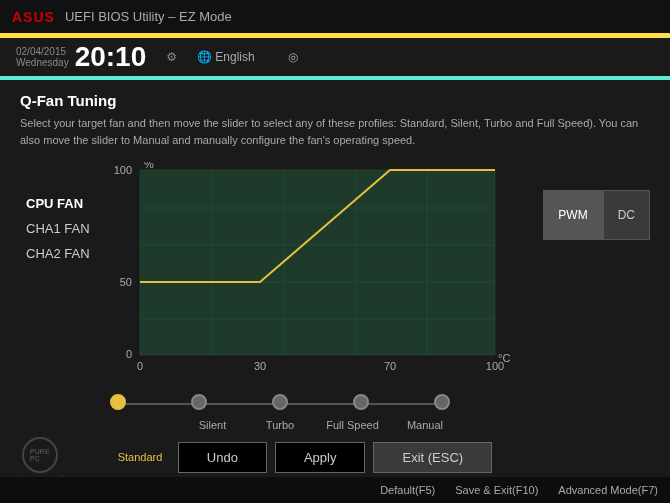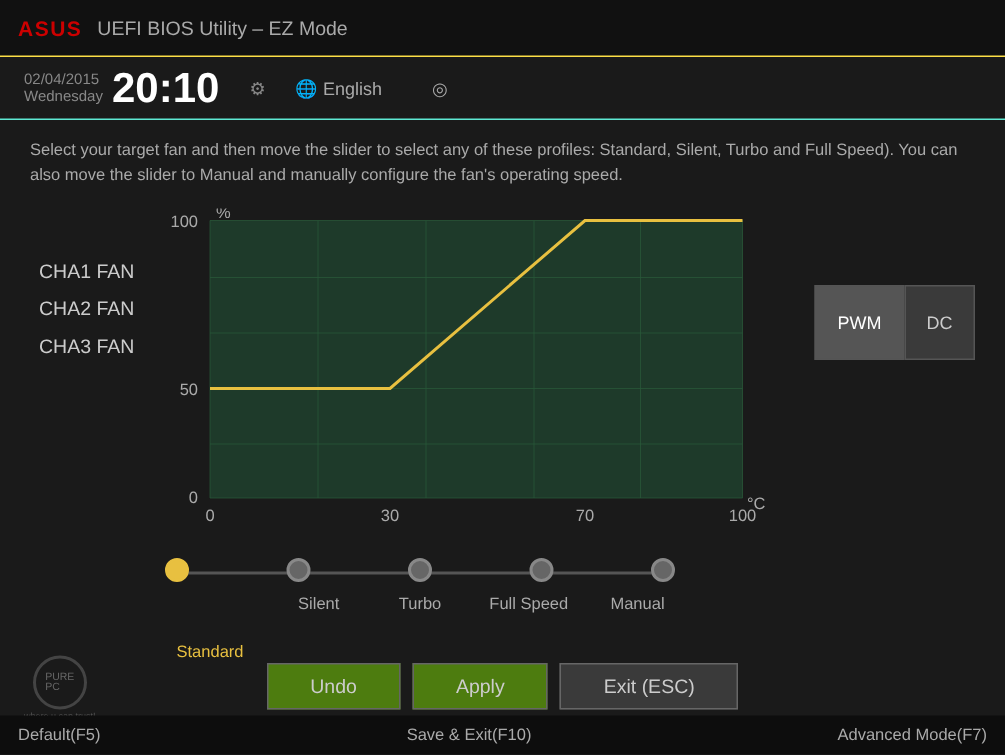--- a/index.html
+++ b/index.html
@@ -13,42 +13,42 @@
       position: relative;
     }
 
     
     .header {
       background: #111;
       height: 38px;
       display: flex;
       align-items: center;
       padding: 0 12px;
-      border-bottom: 1px solid #fde047;
+      border-bottom: 5px solid #fde047;
     }
     .asus-logo {
       color: #cc0000;
       font-weight: bold;
       font-size: 14px;
       letter-spacing: 1px;
       margin-right: 10px;
     }
     .header-title {
       color: #aaa;
       font-size: 13px;
     }
 
     
     .timebar {
       background: #1a1a1a;
       height: 42px;
       display: flex;
       align-items: center;
       padding: 0 16px;
-      border-bottom: 1px solid #5eead4;
+      border-bottom: 4px solid #5eead4;
     }
     .date-block { display: flex; flex-direction: column; font-size: 10px; color: #888; margin-right: 6px; }
     .time-display { font-size: 28px; color: #fff; font-weight: bold; margin-right: 20px; }
     .gear-icon { color: #888; font-size: 12px; margin-right: 20px; }
     .lang-block { display: flex; align-items: center; color: #aaa; font-size: 12px; margin-right: 20px; }
     .wizard-block { display: flex; align-items: center; color: #aaa; font-size: 12px; }
 
     
     .main-content {
       padding: 12px 20px;
@@ -113,21 +113,21 @@
       background: #555;
       color: #fff;
     }
 
     
     .chart-container {
       position: relative;
       flex: 1;
     }
     .action-btn {
-      background: #4d7c0f;
+      background: #000000;
       border: 1px solid #666;
       color: #ccc;
       font-size: 13px;
       padding: 7px 28px;
       cursor: pointer;
       min-width: 88px;
       text-align: center;
     }
     .action-btn.exit {
       background: #3a3a3a;
@@ -154,33 +154,34 @@
     <span>🌐&nbsp;</span>
     <span>English</span>
   </div>
   &nbsp;&nbsp;&nbsp;
   <div class="wizard-block">
     <span>◎&nbsp;</span>
   </div>
 </div>
 
 <div class="main-content">
+  <div class="section-title">Q-Fan Tuning</div>
   <div class="section-desc">Select your target fan and then move the slider to select any of these profiles: Standard, Silent, Turbo and Full Speed). You can also move the slider to Manual and manually configure the fan's operating speed.</div>
 
   <div class="pwm-dc-toggle">
     <button class="toggle-btn active">PWM</button>
     <button class="toggle-btn">DC</button>
   </div>
 
   <div class="fan-chart-area">
 
     <div class="fan-list">
+      <div class="fan-item selected">CPU FAN</div>
       <div class="fan-item">CHA1 FAN</div>
       <div class="fan-item">CHA2 FAN</div>
-      <div class="fan-item">CHA3 FAN</div>
     </div>
 
     <div class="chart-container">
       <svg width="400" height="220">
 
         <rect x="30" y="8" width="355" height="185" fill="#1e3a2a"></rect>
 
         <line x1="30" y1="8" x2="385" y2="8" stroke="#2a5a3a" stroke-width="0.5"></line>
         <line x1="30" y1="46" x2="385" y2="46" stroke="#2a5a3a" stroke-width="0.5"></line>
         <line x1="30" y1="83" x2="385" y2="83" stroke="#2a5a3a" stroke-width="0.5"></line>
@@ -244,17 +245,17 @@
       <span style="font-size:7px;color:#666;">PURE<br>PC</span>
     </div>
     <span style="font-size:6px;color:#555;margin-top:2px;">where u can trust!</span>
   </div>
 
   <button class="action-btn">Undo</button>
   <button class="action-btn">Apply</button>
   <button class="action-btn exit">Exit (ESC)</button>
 </div>
 
-<div style="position:absolute;bottom:0;left:0;right:0;height:26px;background:#0d0d0d;display:flex;align-items:center;justify-content:space-between;padding:0 12px;gap:20px;">
+<div style="position:absolute;bottom:0;left:0;right:0;height:26px;background:#0d0d0d;display:flex;align-items:center;justify-content:flex-end;padding:0 12px;gap:20px;">
   <span style="color:#aaa;font-size:11px;cursor:pointer;">Default(F5)</span>
   <span style="color:#aaa;font-size:11px;cursor:pointer;">Save &amp; Exit(F10)</span>
   <span style="color:#aaa;font-size:11px;cursor:pointer;">Advanced Mode(F7)</span>
 </div>
 
 </body></html>

